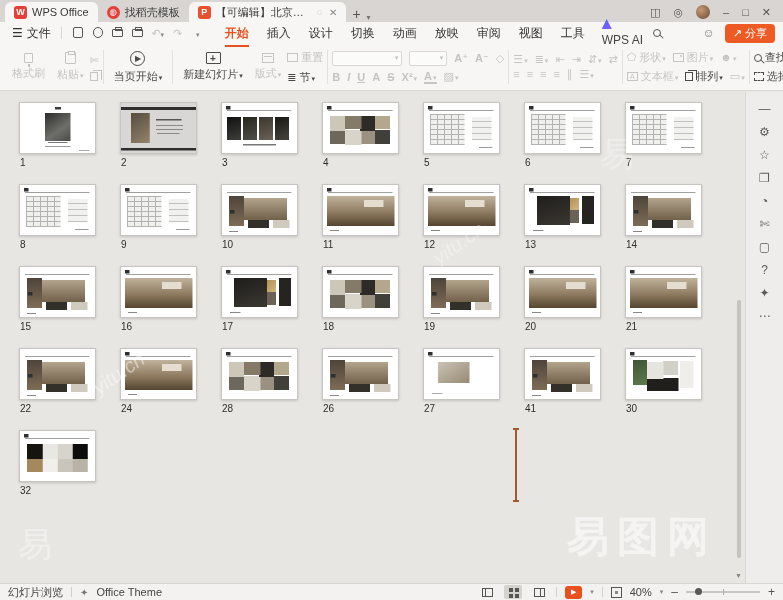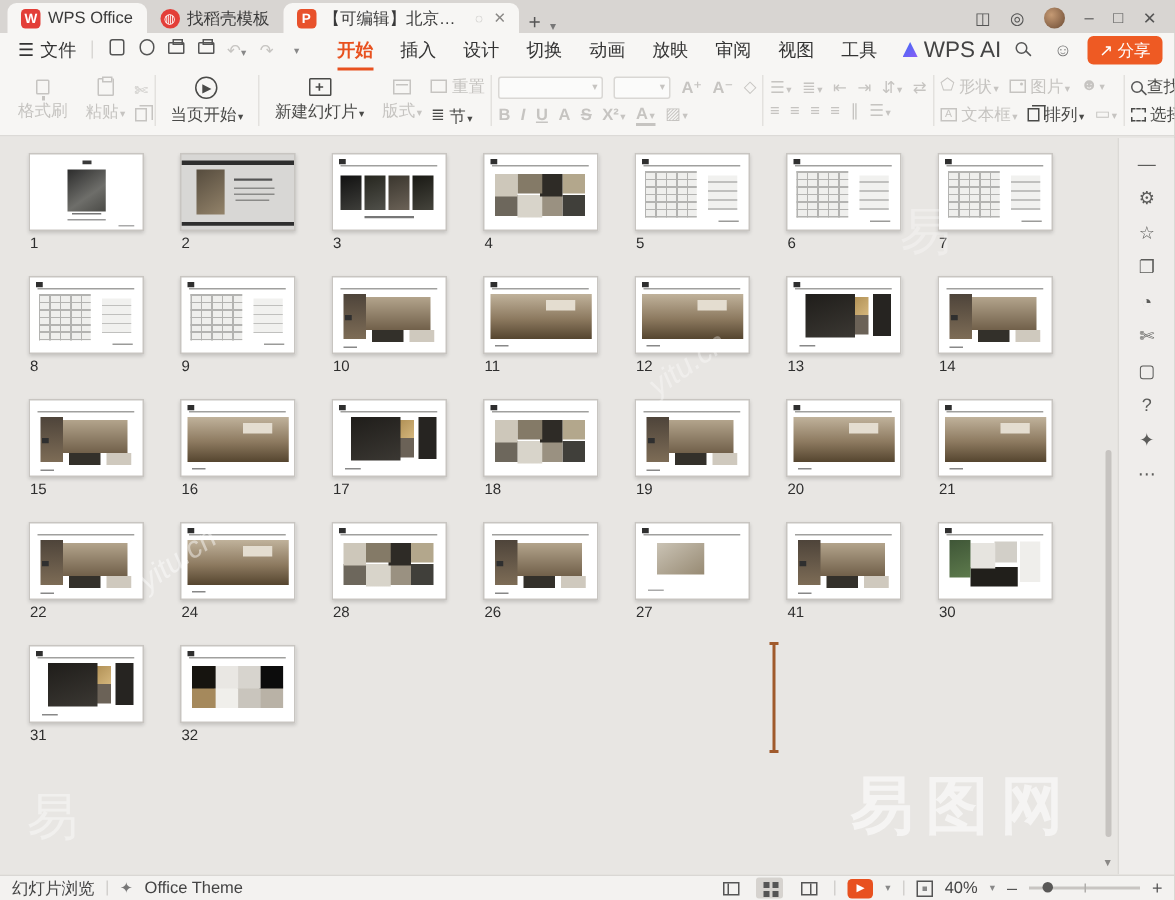--- a/index.html
+++ b/index.html
@@ -36,21 +36,21 @@
   .qico.dis{color:#c6c4c1;}
   .mk-doc{display:inline-block;width:10px;height:11px;border:1px solid #555;border-radius:2px;}
   .mk-exp{display:inline-block;width:10px;height:11px;border:1px solid #555;border-radius:6px;}
   .mk-prn{display:inline-block;width:11px;height:8px;border:1px solid #555;border-radius:1px;position:relative;}
   .mk-prn::before{content:"";position:absolute;left:2px;top:-3px;width:5px;height:2px;border:1px solid #555;}
   .caret{font-size:7px;color:#888;}
   .menus{display:flex;margin-left:8px;}
   .menu{padding:2px 9px;position:relative;color:#333;}
   .menu.active{color:#e8511f;font-weight:bold;}
   .menu.active::after{content:"";position:absolute;left:9px;right:9px;bottom:-3px;height:2px;background:#e8511f;}
-  .ai-badge{display:flex;align-items:center;gap:4px;margin-left:8px;font-size:15px;color:#444;}
+  .ai-badge{display:flex;gap:4px;margin-left:8px;font-size:12px;color:#444;flex-direction:column;}
   .ai-logo{width:10px;height:10px;background:linear-gradient(135deg,#3f6bf6,#8b5cf6);
            clip-path:polygon(50% 0,100% 100%,0 100%);}
   .ic-mag{position:relative;width:8px;height:8px;border:1px solid #555;border-radius:50%;display:inline-block;}
   .ic-mag::after{content:"";position:absolute;width:5px;height:1px;background:#555;right:-4px;bottom:-1px;transform:rotate(45deg);}
   .mb-right{margin-left:auto;display:flex;align-items:center;gap:10px;}
   .smiley{font-size:12px;color:#777;}
   .share-btn{background:#ee5a23;color:#fff;border-radius:4px;font-size:11px;padding:2px 8px;
              display:flex;align-items:center;gap:3px;}
 
   
@@ -560,24 +560,20 @@
             <div class="thumb k-render2"></div>
             <div class="num">41</div>
           </div>
 
 
           <div class="cell">
             <div class="thumb k-collagegreen"></div>
             <div class="num">30</div>
           </div>
 
-          <div class="cell">
-            <div class="thumb k-matdark"></div>
-            <div class="num">31</div>
-          </div>
 
           <div class="cell">
             <div class="thumb k-materials"></div>
             <div class="num">32</div>
           </div>
 
         </div>
       <div class="insert-cursor"></div>
       <div class="wm wm-big">易图网</div>
       <div class="wm wm-diag1">yitu.cn</div>

